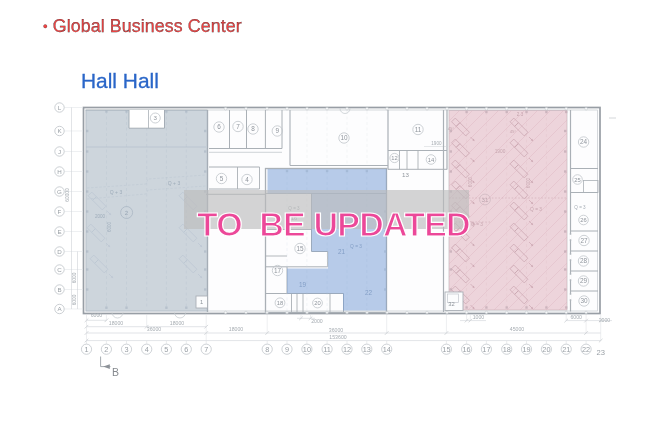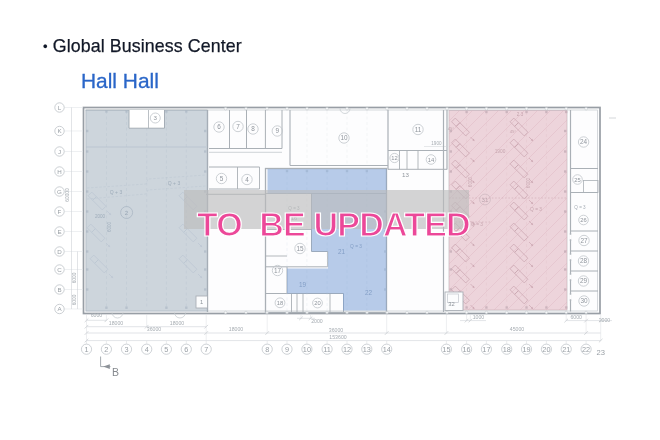--- a/index.html
+++ b/index.html
@@ -2,21 +2,21 @@
 <html><head>
 <meta charset="utf-8">
 <style>
   html,body{margin:0;padding:0;width:660px;height:440px;background:#ffffff;overflow:hidden;}
   body{font-family:"Liberation Sans",sans-serif;position:relative;}
   .abs{position:absolute;}
 </style>
 </head>
 <body>
 
-<div class="abs" style="left:43px;top:36px;font-size:17.8px;color:#0f172a;letter-spacing:0.1px;-webkit-text-stroke:0.25px #1d1d1f;"><span style="font-size:13px;vertical-align:1.5px;">•</span>&nbsp;Global Business Center</div>
+<div class="abs" style="left:43px;top:16px;font-size:17.8px;color:#ef4444;letter-spacing:0.1px;-webkit-text-stroke:0.25px #1d1d1f;"><span style="font-size:13px;vertical-align:1.5px;">•</span>&nbsp;Global Business Center</div>
 
 <div class="abs" style="left:81px;top:69px;font-size:20.9px;color:#2a66c8;-webkit-text-stroke:0.3px #2a66c8;">Hall Hall</div>
 
 <svg class="abs" style="left:0;top:0" width="660" height="440" viewBox="0 0 660 440">
 
 <rect x="83" y="107" width="517.5" height="207" fill="#fdfdfe"></rect>
 
 <g>
       <rect x="83.5" y="107.5" width="516.5" height="206" fill="none" stroke="#989ea5" stroke-width="1.7"></rect>
 <rect x="86" y="110" width="511.5" height="201" fill="none" stroke="#c3c8cd" stroke-width="0.7"></rect>

